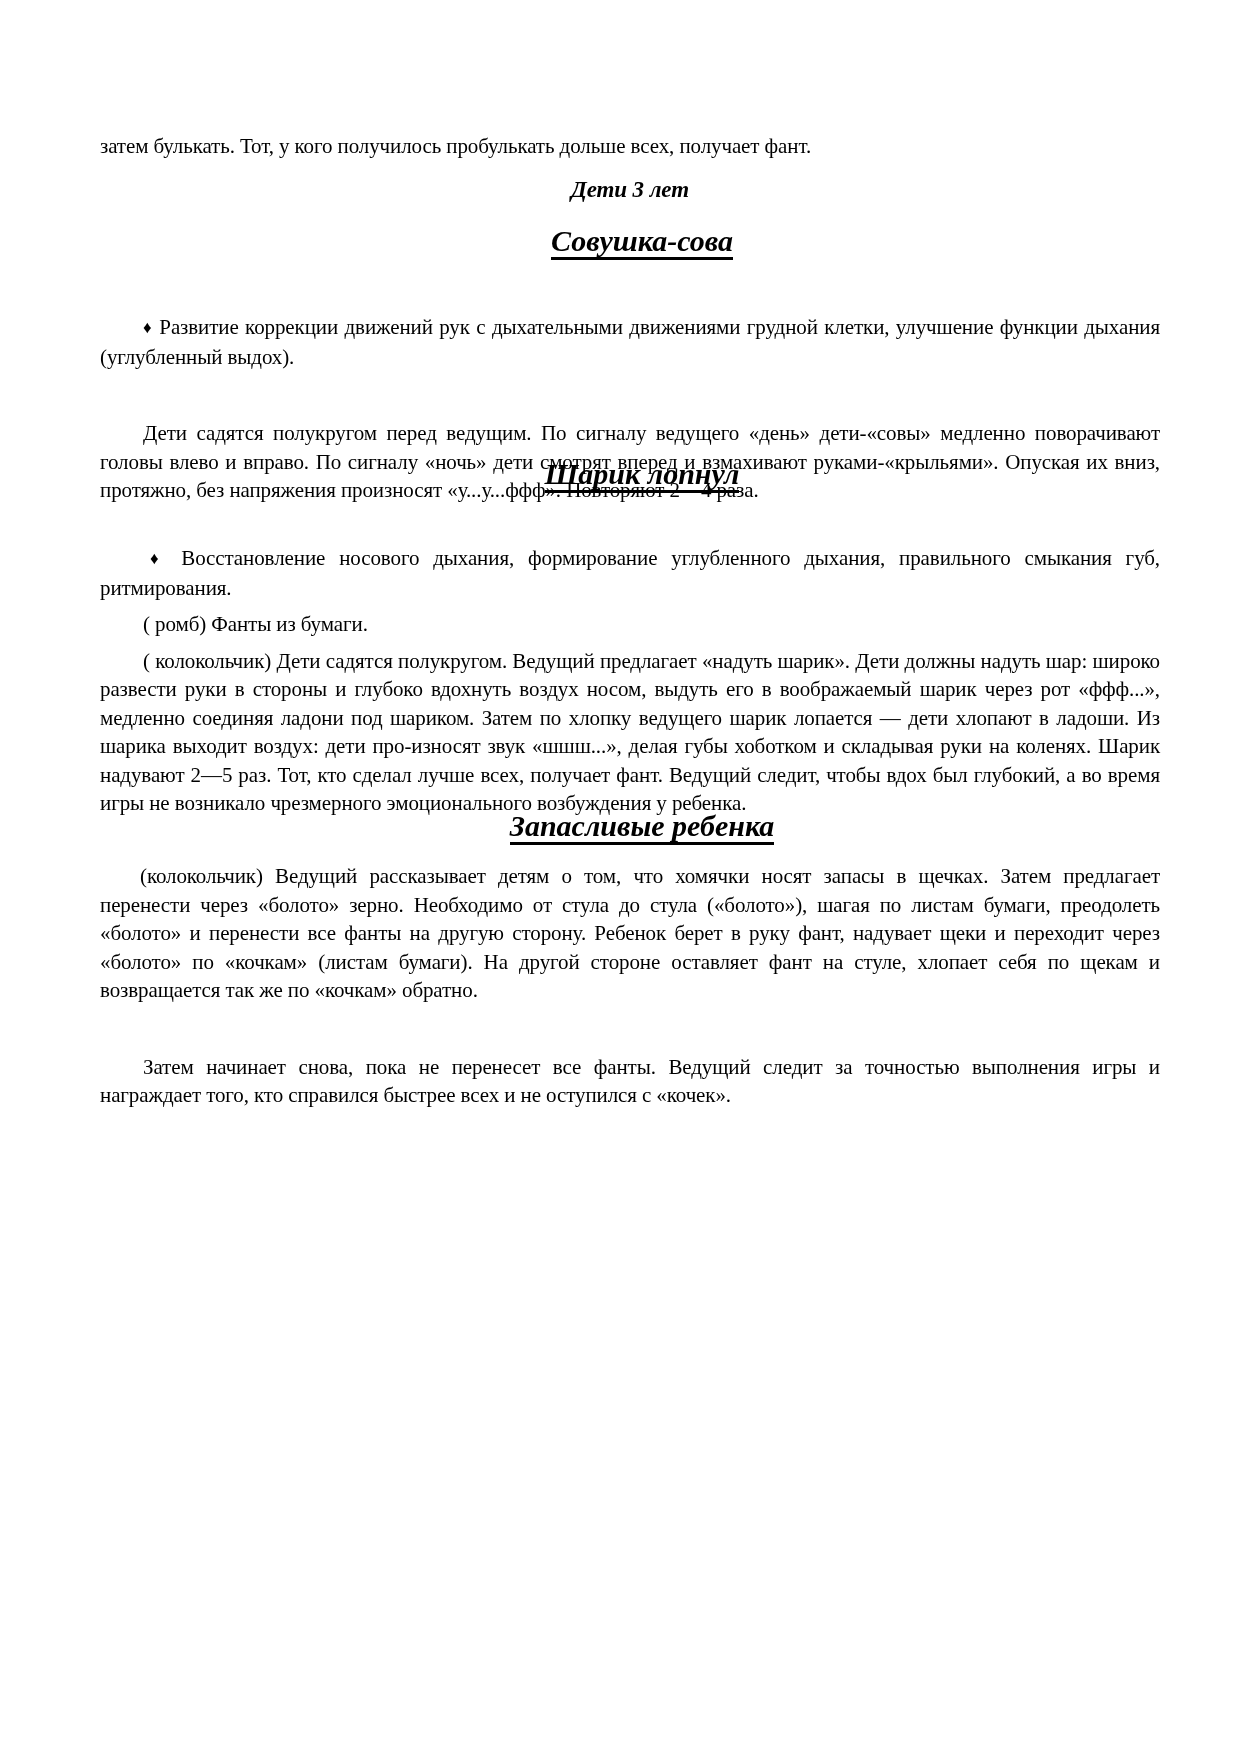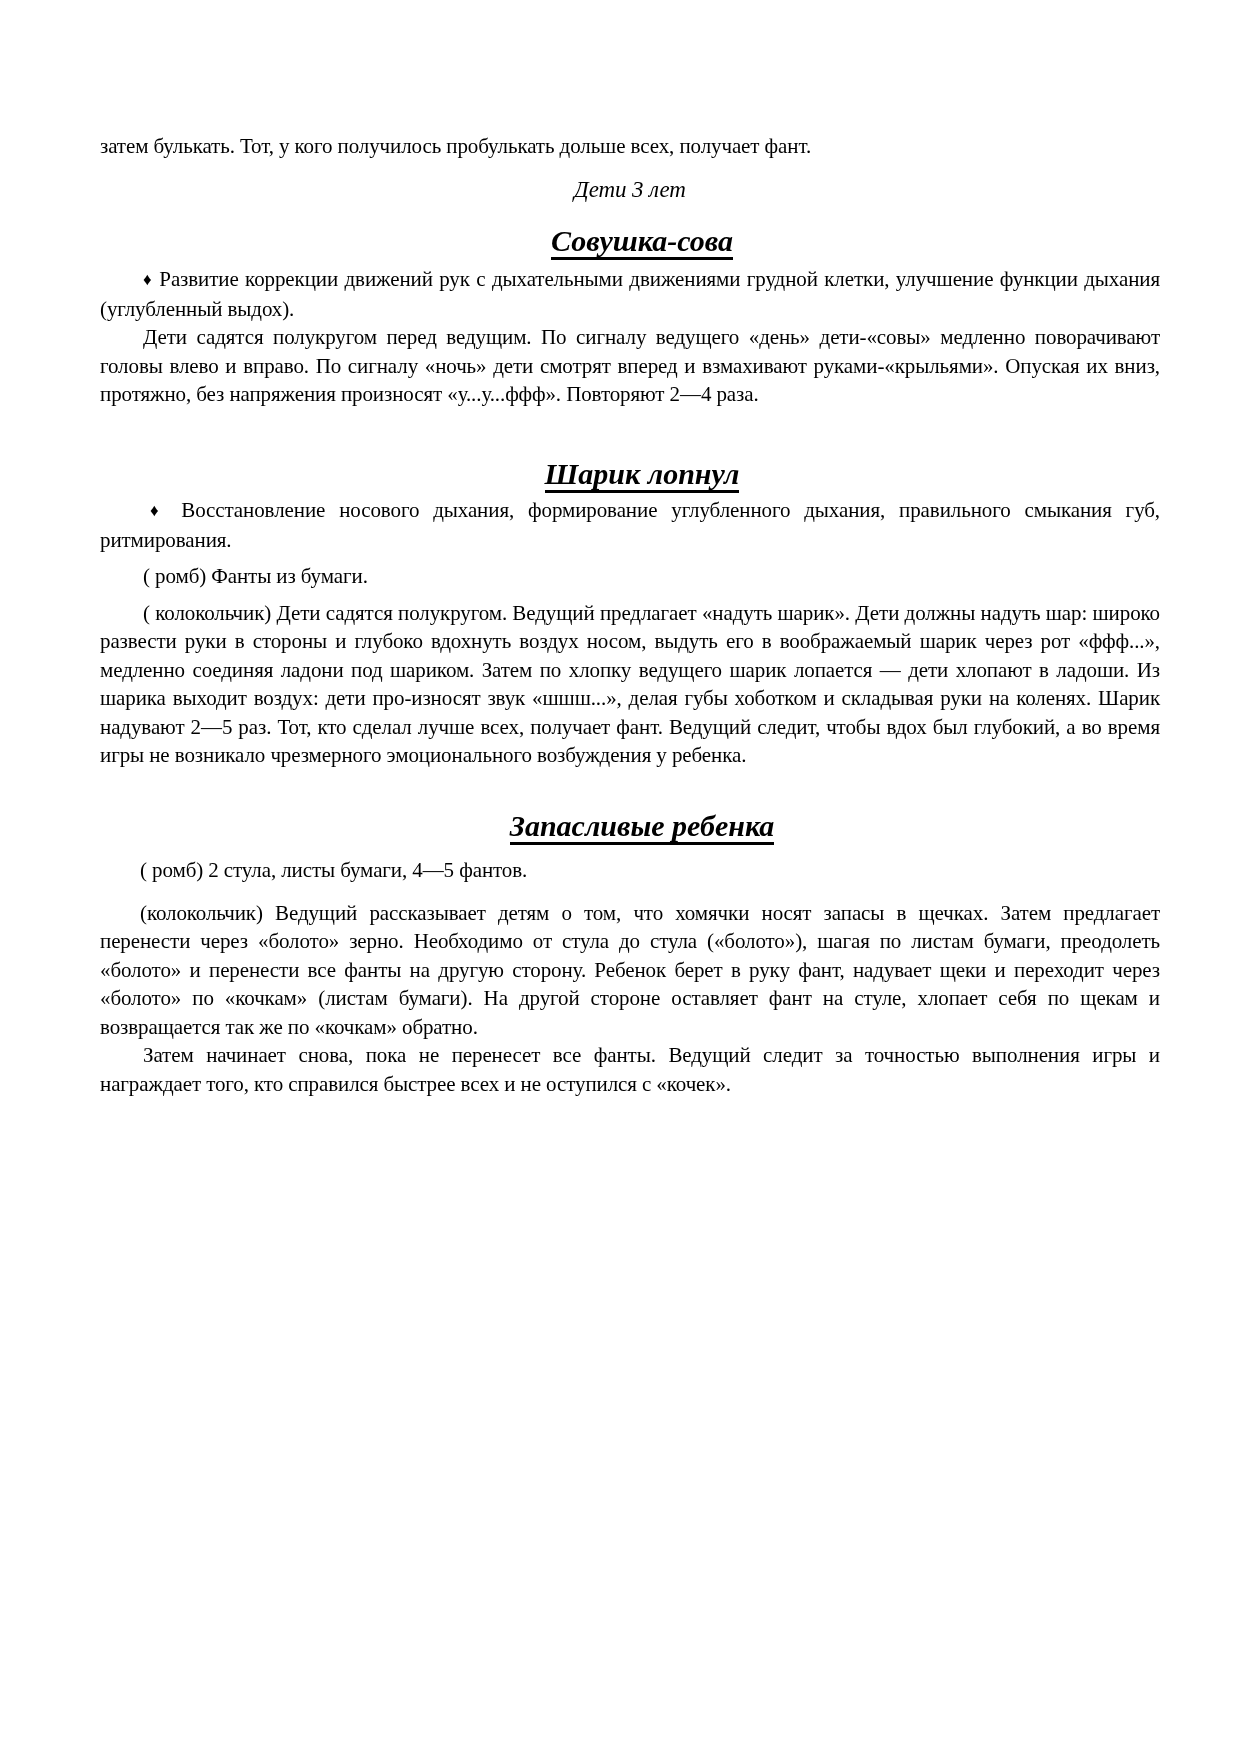--- a/index.html
+++ b/index.html
@@ -21,28 +21,28 @@
     top: 0;
     width: 1060px;
   }
   p {
     margin: 0;
     font-size: 21px;
     line-height: 28.5px;
     text-align: justify;
     letter-spacing: -0.1px;
   }
-  .indent { text-indent: 43px; }
+  .indent { text-indent: 43px; margin-top: 48px; }
   .noindent { text-indent: 0; }
   .center-sub {
     position: absolute;
     left: 0; width: 1060px;
     text-align: center;
     font-style: italic;
-    font-weight: normal;
+    font-weight: bold;
     font-size: 23px;
     line-height: 28px;
     margin: 0;
   }
   .heading {
     position: absolute;
     left: 0; width: 1060px;
     text-align: center;
     margin: 12px;
     font-size: 30px;
@@ -85,18 +85,17 @@
     <p class="indent" style="text-indent:50px;"><span class="diamond">♦</span> <span>Восстановление носового дыхания, формирование углубленного дыхания, правильного смыкания губ, ритмирования.</span></p>
     <p class="indent" style="margin-top:8px;">( ромб) Фанты из бумаги.</p>
     <p class="indent" style="margin-top:8px;">( колокольчик) Дети садятся полукругом. Ведущий предлагает «надуть шарик». Дети должны надуть шар: широко развести руки в стороны и глубоко вдохнуть воздух носом, выдуть его в воображаемый шарик через рот «ффф...», медленно соединяя ладони под шариком. Затем по хлопку ведущего шарик лопается — дети хлопают в ладоши. Из шарика выходит воздух: дети про-износят звук «шшш...», делая губы хоботком и складывая руки на коленях. Шарик надувают 2—5 раз. Тот, кто сделал лучше всех, получает фант. Ведущий следит, чтобы вдох был глубокий, а во время игры не возникало чрезмерного эмоционального возбуждения у ребенка.</p>
   </div>
 
   <h2 class="heading" style="top:797px;">
     <span>Запасливые ребенка</span>
   </h2>
 
   <div class="block" style="top:848px;">
-    <p style="text-indent:40px; margin-top:8px;">( ромб) 2 стула, листы бумаги, 4—5 фантов.</p>
     <p style="text-indent:40px; margin-top:14px;">(колокольчик) Ведущий рассказывает детям о том, что хомячки носят запасы в щечках. Затем предлагает перенести через «болото» зерно. Необходимо от стула до стула («болото»), шагая по листам бумаги, преодолеть «болото» и перенести все фанты на другую сторону. Ребенок берет в руку фант, надувает щеки и переходит через «болото» по «кочкам» (листам бумаги). На другой стороне оставляет фант на стуле, хлопает себя по щекам и возвращается так же по «кочкам» обратно.</p>
     <p class="indent">Затем начинает снова, пока не перенесет все фанты. Ведущий следит за точностью выполнения игры и награждает того, кто справился быстрее всех и не оступился с «кочек».</p>
   </div>
 
 </div>
 
 </body></html>

